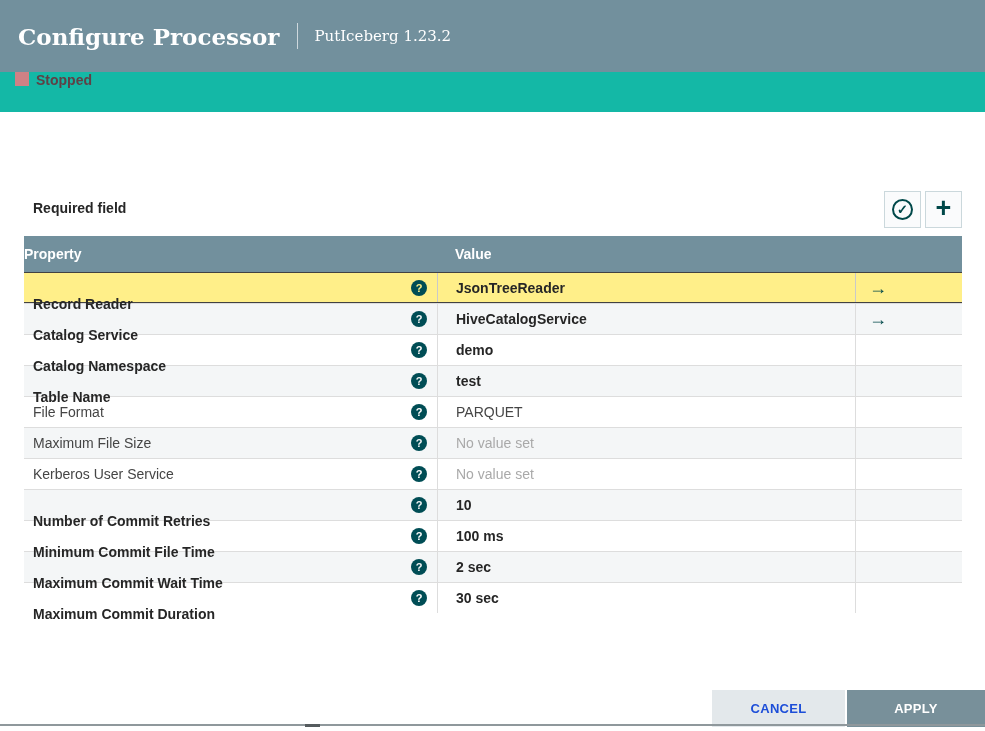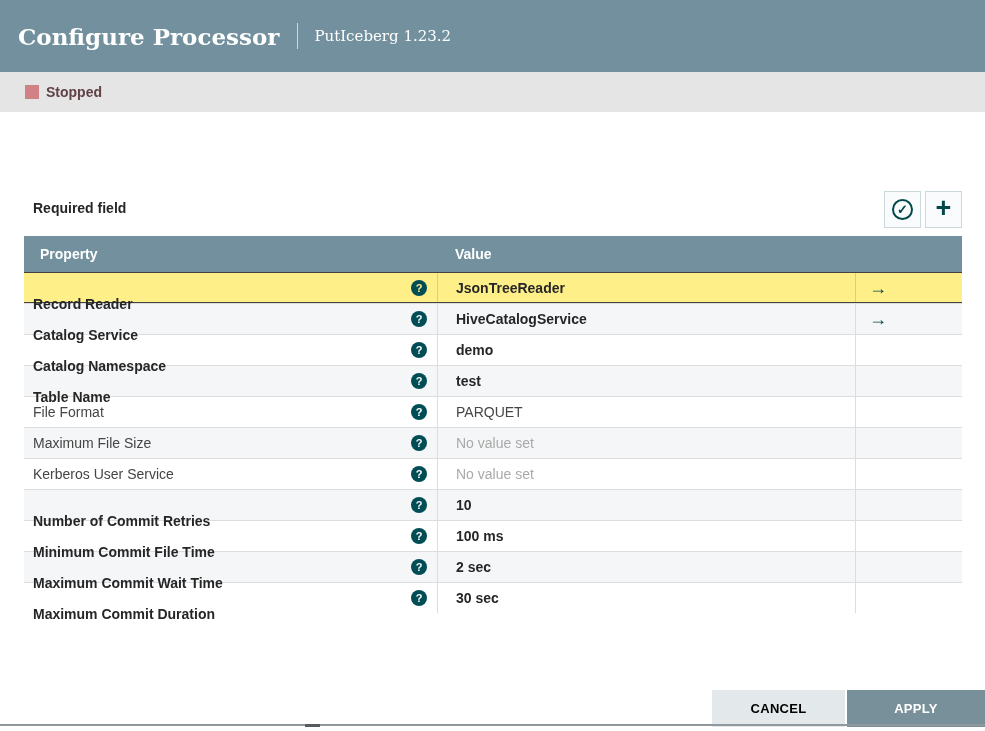--- a/index.html
+++ b/index.html
@@ -9,21 +9,21 @@
 
   
   .hdr { position:absolute; top:0; left:0; width:985px; height:72px;
          background:#72909D; display:flex; align-items:center; padding-left:18px; }
   .hdr-title { font-family:"DejaVu Serif", serif; font-weight:bold; font-size:23px; color:#fff; }
   .hdr-sep { width:1px; height:26px; background:rgba(255,255,255,.65); margin:0 16px 0 18px; }
   .hdr-sub { font-family:"DejaVu Serif", serif; font-size:15px; color:#fff; }
 
   
   .status { position:absolute; top:72px; left:0; width:985px; height:40px;
-            background:#e5e5e5; display:flex; align-items:center; padding-left:25px; }
+            background:#14b8a6; display:flex; padding-left:15px; }
   .stop-sq { width:14px; height:14px; background:#CF8185; margin-right:7px; }
   .status-lbl { font-size:14px; font-weight:bold; color:#5F4146; }
 
   
   .tabs { position:absolute; top:133px; left:13px; width:949px; height:46px;
           display:flex; align-items:flex-start; border-bottom:1px solid #004849; }
   .tab { height:45px; padding:0 30px; margin-right:7px; background:#E4E9EC;
          border:1px solid #D4DADD; display:flex; align-items:center; justify-content:center;
          font-size:13px; font-weight:bold; color:#00525E; letter-spacing:.2px; cursor:pointer; }
   .tab.active { position:relative; z-index:3; height:57px; margin-top:-5px;
@@ -38,21 +38,21 @@
   .btn-plus  { left:925px; }
   .ic-check { width:21px; height:21px; border:2px solid #004849; border-radius:50%;
               display:flex; align-items:center; justify-content:center;
               font-size:13px; font-weight:bold; color:#004849; }
   .ic-plus { font-size:27px; font-weight:bold; color:#004849; line-height:1; margin-top:-2px; }
 
   
   .tbl { position:absolute; top:236px; left:24px; width:938px; }
   .thead { height:36px; background:#72909D; display:flex; align-items:center; }
   .th { color:#fff; font-weight:bold; font-size:14px; }
-  .th-prop { width:413px; padding-left:16px; }
+  .th-prop { width:413px; padding-left:0; }
   .th-val  { width:418px; padding-left:18px; }
   .row { height:31px; display:flex; align-items:stretch; background:var(--rowbg,#fff);
          border-top:1px solid #DDDDDD; }
   .row.alt { --rowbg:#F4F6F7; }
   .row.white { --rowbg:#FFFFFF; }
   .row.hl { --rowbg:#FFEF89; border-top:1px solid #424242; border-bottom:1px solid #424242; }
   .cell-prop { width:413px; display:flex; align-items:center; padding-left:9px; }
   .cell-val  { width:418px; display:flex; align-items:center; padding-left:18px;
                border-left:1px solid #DDD; }
   .cell-go   { width:107px; display:flex; align-items:center; padding-left:13px;
@@ -65,21 +65,21 @@
        display:flex; align-items:center; justify-content:center; flex:none; cursor:default; }
   .vtext { font-size:14px; color:#454545; }
   .row.bval .vtext { font-weight:bold; color:#262626; }
   .vtext.empty { color:#A9A9A9; font-weight:normal; }
   .go-arrow { font-size:18px; font-weight:bold; color:#004849; cursor:pointer; line-height:1; }
 
   
   .f-btn { position:absolute; top:690px; height:37px; display:flex; align-items:center;
            justify-content:center; font-size:13px; font-weight:bold; letter-spacing:.3px;
            cursor:pointer; }
-  .f-cancel { left:712px; width:133px; background:#E3E8EB; color:#000000; }
+  .f-cancel { left:712px; width:133px; background:#E3E8EB; color:#1d4ed8; }
   .f-apply  { left:847px; width:138px; background:#78909A; color:#fff; }
   .bottom-line { position:absolute; top:724px; left:0; width:985px; height:2px; background:#8F989C; }
   .bottom-mark { position:absolute; top:724px; left:305px; width:15px; height:3px; background:#555B5E; }
 </style>
 </head>
 <body>
 
 <div class="dialog">
 
   <div class="hdr">

